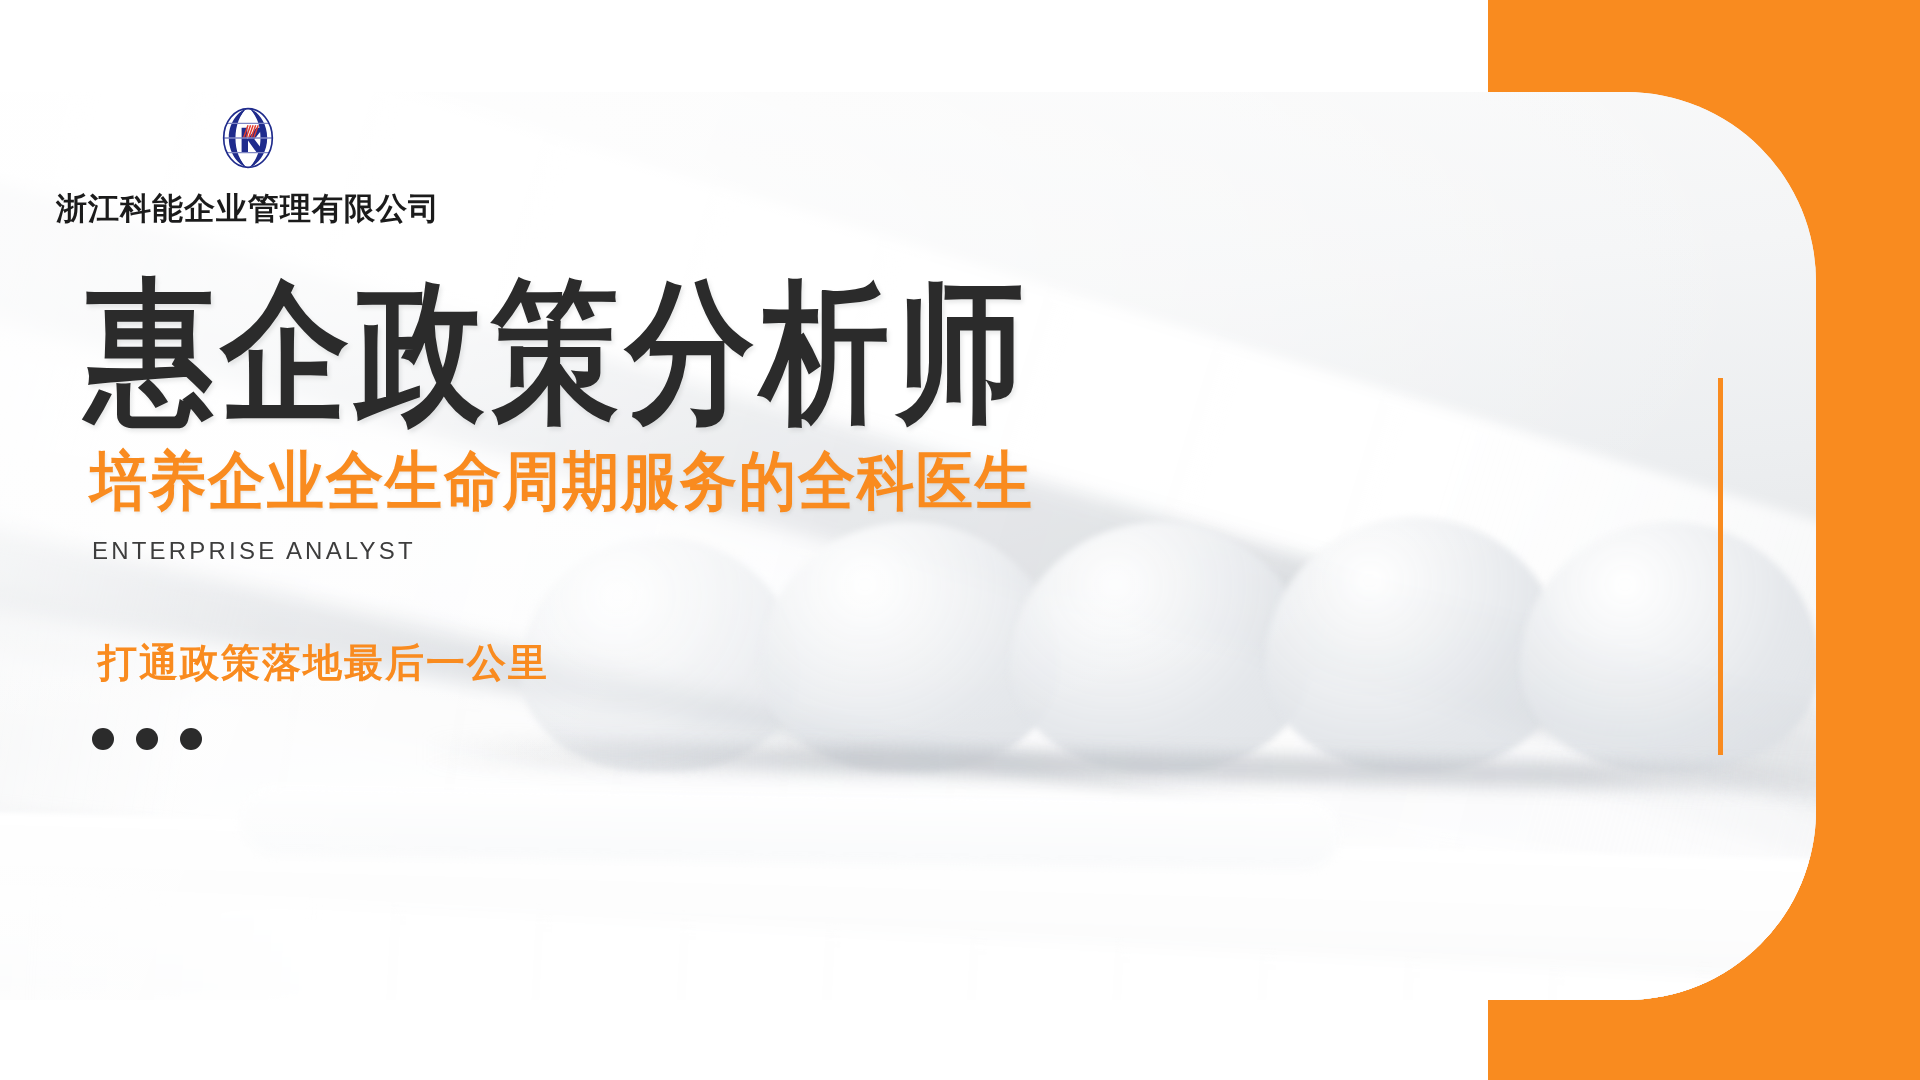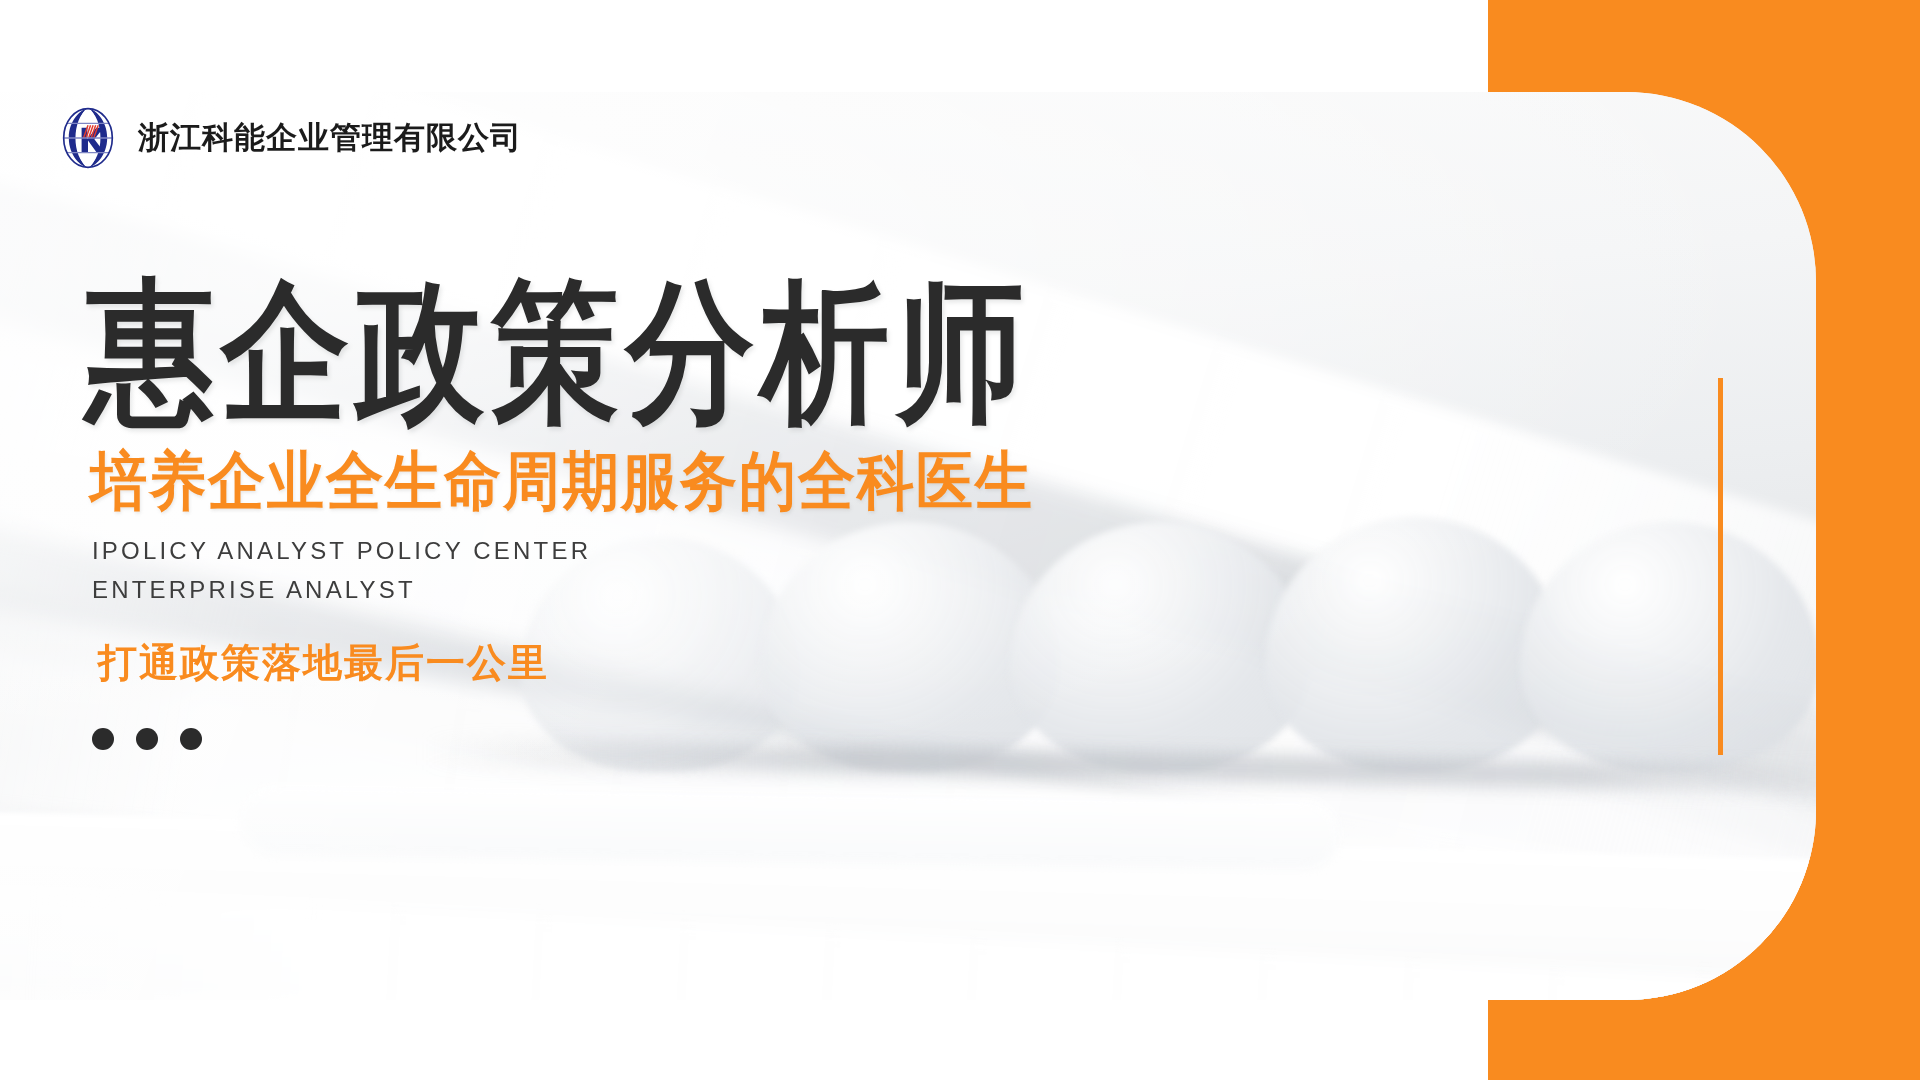--- a/index.html
+++ b/index.html
@@ -171,20 +171,21 @@
   }
 
   
   .brand {
     position: absolute;
     left: 56px;
     top: 106px;
     display: flex;
     align-items: center;
     gap: 18px;
+    flex-direction: column;
   }
   .brand-logo {
     width: 64px;
     height: 64px;
     flex: 0 0 auto;
     display: block;
   }
   .brand-name {
     font-size: 31px;
     font-weight: 700;
@@ -341,21 +342,20 @@
         <ellipse cx="50" cy="50" rx="38" ry="46" fill="none" stroke="#1f2b8c" stroke-width="2.6"></ellipse>
       </svg>
       <span class="brand-name">浙江科能企业管理有限公司</span>
     </div>
 
     <div class="headline">惠企政策分析师</div>
 
     <div class="subhead">培养企业全生命周期服务的全科医生</div>
 
     <div class="english">
-      <div>IPOLICY ANALYST  POLICY CENTER</div>
       <div>ENTERPRISE ANALYST</div>
     </div>
 
     <div class="tagline">打通政策落地最后一公里</div>
 
     <div class="dots">
       <i></i>
       <i></i>
       <i></i>
     </div>

